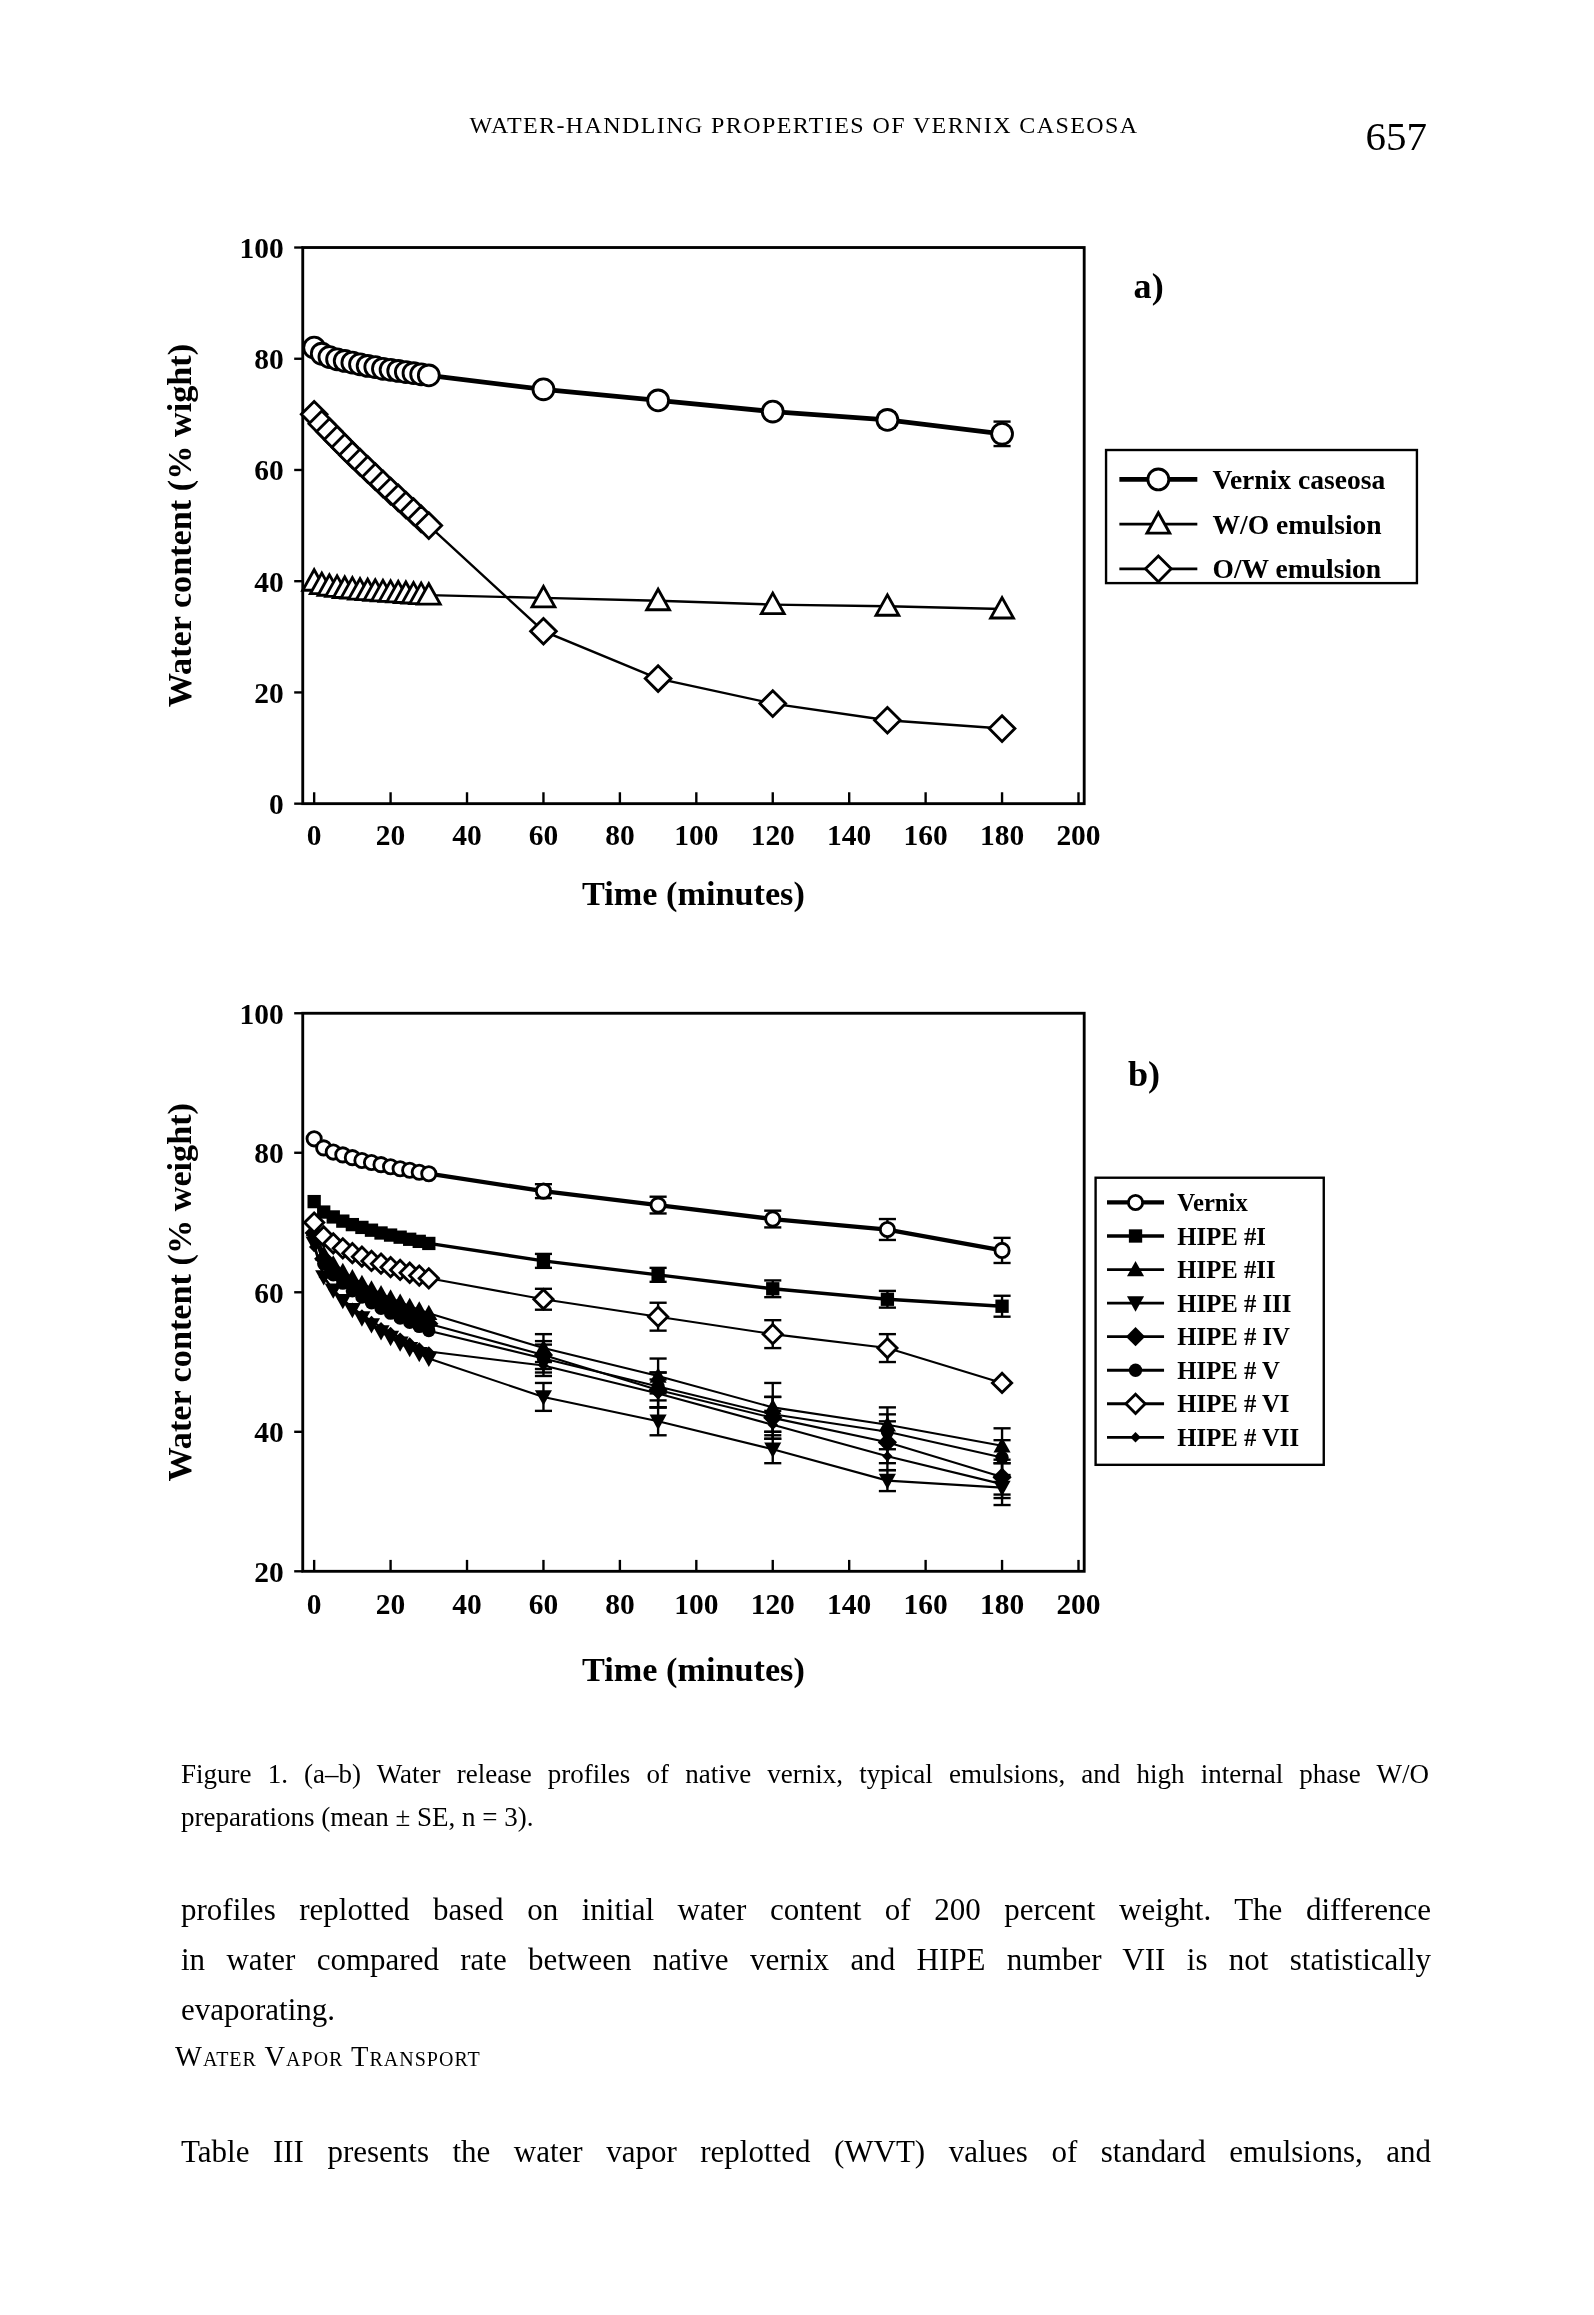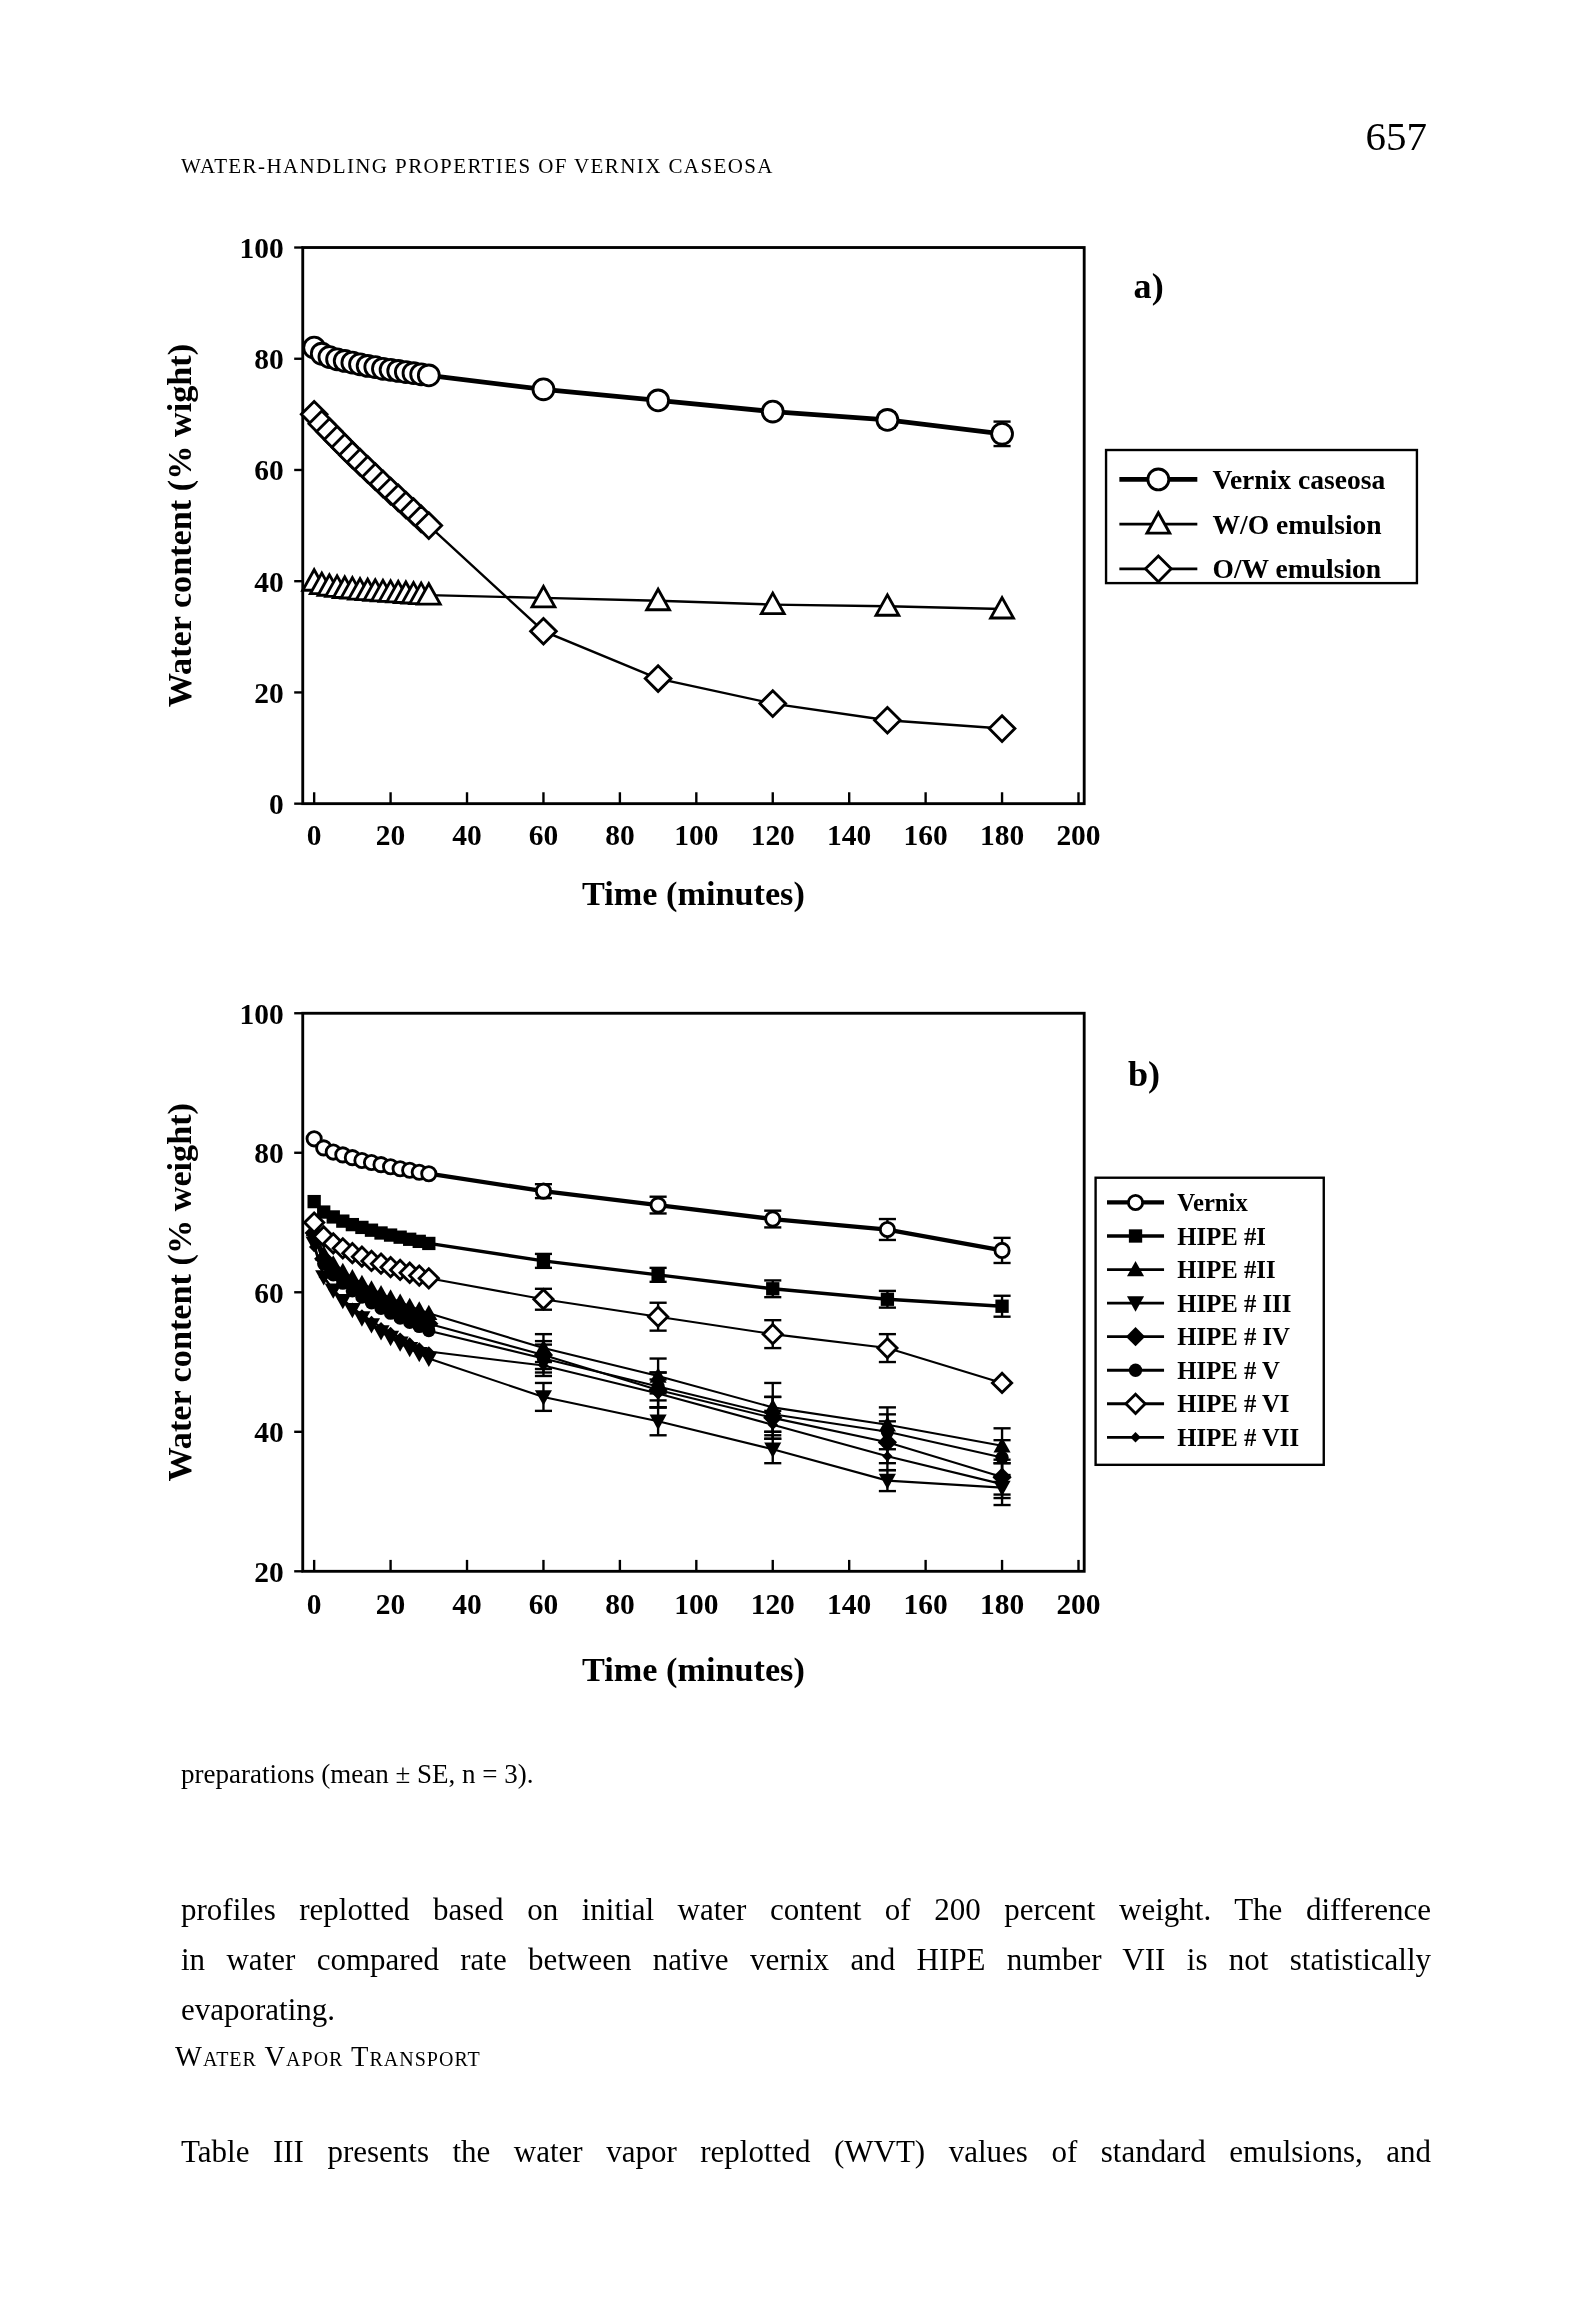--- a/index.html
+++ b/index.html
@@ -2,21 +2,21 @@
 <html style="font-size:15px"><head>
 <meta charset="utf-8">
 <style>
   html,body{margin:0;padding:0;background:#777;}
   .page{
     position:relative; width:1594px; height:2316px; background:#ffffff;
     font-family:"Liberation Serif","DejaVu Serif",serif; color:#000;
     margin:0 auto; overflow:hidden;
   }
   .header{position:absolute; left:181px; top:112px; width:1246px; height:49px;}
-  .header-title{text-align:left; font-size:21px; letter-spacing:1.4px; white-space:nowrap;margin-top:42px;}
+  .header-title{text-align:center; font-size:24px; letter-spacing:1.4px; white-space:nowrap;}
   .page-number{position:absolute; right:0; top:0; font-size:41px;}
   svg.chart{position:absolute; left:133px; width:1351px; height:713px;}
   #chart-a{top:219px;}
   #chart-b{top:999px;}
   .caption{position:absolute; left:181px; top:1753px; width:1248px; font-size:27px; line-height:43px;}
   .body-text{position:absolute; left:181px; width:1250px; font-size:31px; line-height:50px;}
   .para1{top:1885px;}
   .para2{top:2127px;}
   .section-heading{
     position:absolute; left:175px; top:2041px; font-size:28.5px;
@@ -549,20 +549,21 @@
         </g>
         <g>
           <line x1="1024" y1="461.09999999999997" x2="1084" y2="461.09999999999997" stroke="#000" stroke-width="3"></line>
           <polygon points="1054,455.59999999999997 1059.5,461.09999999999997 1054,466.59999999999997 1048.5,461.09999999999997" fill="#000"></polygon>
           <text x="1098" y="470.09999999999997" class="legend-b">HIPE # VII</text>
         </g>
       </g>
     </svg>
 
   <div class="caption">
+      <div class="tline">Figure 1.  (a–b) Water release profiles of native vernix, typical emulsions, and high internal phase W/O</div>
       <div class="tline no-just-last">preparations (mean ± SE, n = 3).</div>
     </div>
 
   <div class="body-text para1">
       <div class="tline">profiles replotted based on initial water content of 200 percent weight. The difference</div>
       <div class="tline">in water compared rate between native vernix and HIPE number VII is not statistically</div>
       <div class="tline no-just-last">evaporating.</div>
     </div>
 
   <div class="section-heading">Water Vapor Transport</div>

